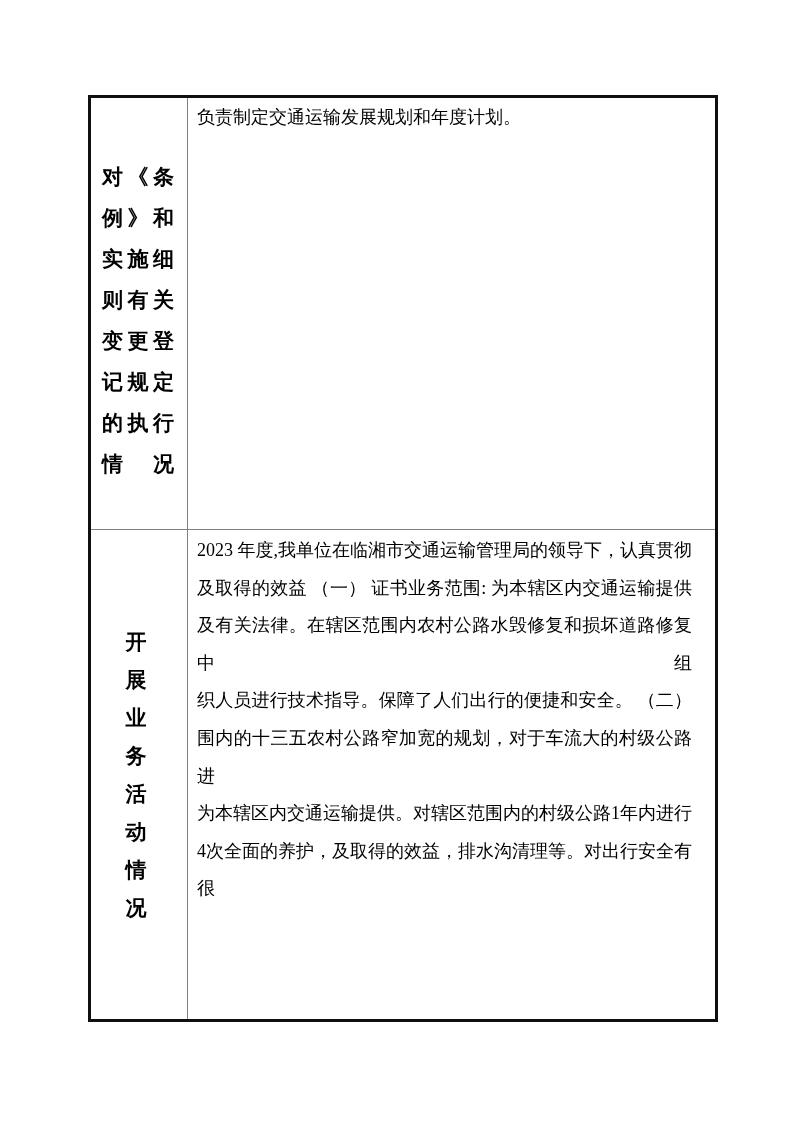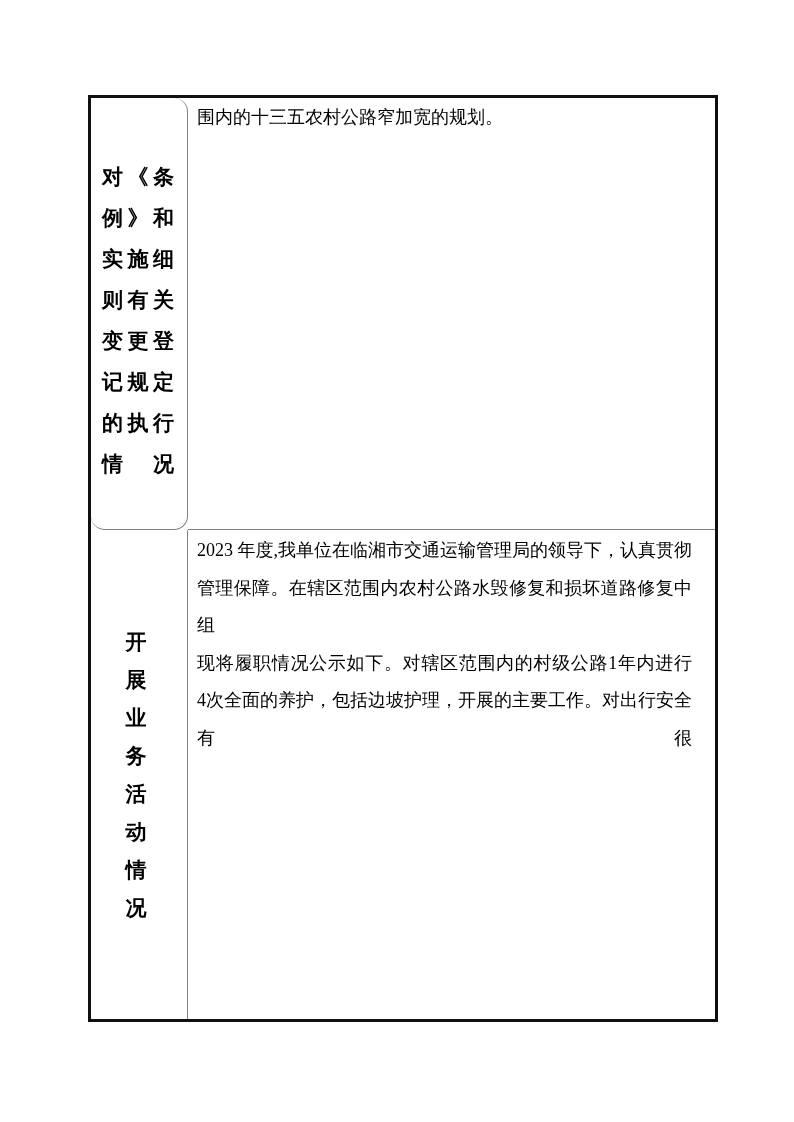--- a/index.html
+++ b/index.html
@@ -40,21 +40,21 @@
   .border-bottom-inner { border-bottom: 1px solid #808080; }
   .border-right-inner  { border-right: 1px solid #808080; }
 
   
   .label-cell {
     display: flex;
     flex-direction: column;
     justify-content: center;
   }
   .label-cell .lines { width: 100%; }
-  .label-r1 { padding: 14px 13px 0 11px; border-radius: 14px; }
+  .label-r1 { padding: 14px 13px 0 11px; }
   .label-r1 .label-line {
     font-size: 21px;
     font-weight: bold;
     line-height: 41px;
     text-align: justify;
     text-align-last: justify;
   }
   .label-r2 { padding: 0 10px 0 4px; }
   .label-r2 .label-line {
     font-size: 21px;
@@ -95,39 +95,42 @@
           <div class="label-line">实施细</div>
           <div class="label-line">则有关</div>
           <div class="label-line">变更登</div>
           <div class="label-line">记规定</div>
           <div class="label-line">的执行</div>
           <div class="label-line">情况</div>
         </div>
     </div>
     <div class="cell content-r1 border-bottom-inner">
       <div class="lines">
-          <div class="p-line">围内的十三五农村公路窄加宽的规划。</div>
+          <div class="p-line">负责制定交通运输发展规划和年度计划。</div>
         </div>
     </div>
 
     <div class="cell label-cell label-r2 border-right-inner">
       <div class="lines">
           <div class="label-line">开</div>
           <div class="label-line">展</div>
           <div class="label-line">业</div>
           <div class="label-line">务</div>
           <div class="label-line">活</div>
           <div class="label-line">动</div>
           <div class="label-line">情</div>
           <div class="label-line">况</div>
         </div>
     </div>
     <div class="cell content-r2">
       <div class="lines">
           <div class="p-line">2023 年度,我单位在临湘市交通运输管理局的领导下，认真贯彻</div>
-          <div class="p-line">管理保障。在辖区范围内农村公路水毁修复和损坏道路修复中组</div>
-          <div class="p-line">现将履职情况公示如下。对辖区范围内的村级公路1年内进行</div>
-          <div class="p-line">4次全面的养护，包括边坡护理，开展的主要工作。对出行安全有很</div>
+          <div class="p-line">及取得的效益 （一） 证书业务范围: 为本辖区内交通运输提供</div>
+          <div class="p-line">及有关法律。在辖区范围内农村公路水毁修复和损坏道路修复中组</div>
+          <div class="p-line">织人员进行技术指导。保障了人们出行的便捷和安全。 （二）</div>
+          <div class="p-line">围内的十三五农村公路窄加宽的规划，对于车流大的村级公路进</div>
+          <div class="p-line">为本辖区内交通运输提供。对辖区范围内的村级公路1年内进行</div>
+          <div class="p-line">4次全面的养护，及取得的效益，排水沟清理等。对出行安全有很</div>
         </div>
     </div>
 
   </div>
 </div>
 
 </body></html>

